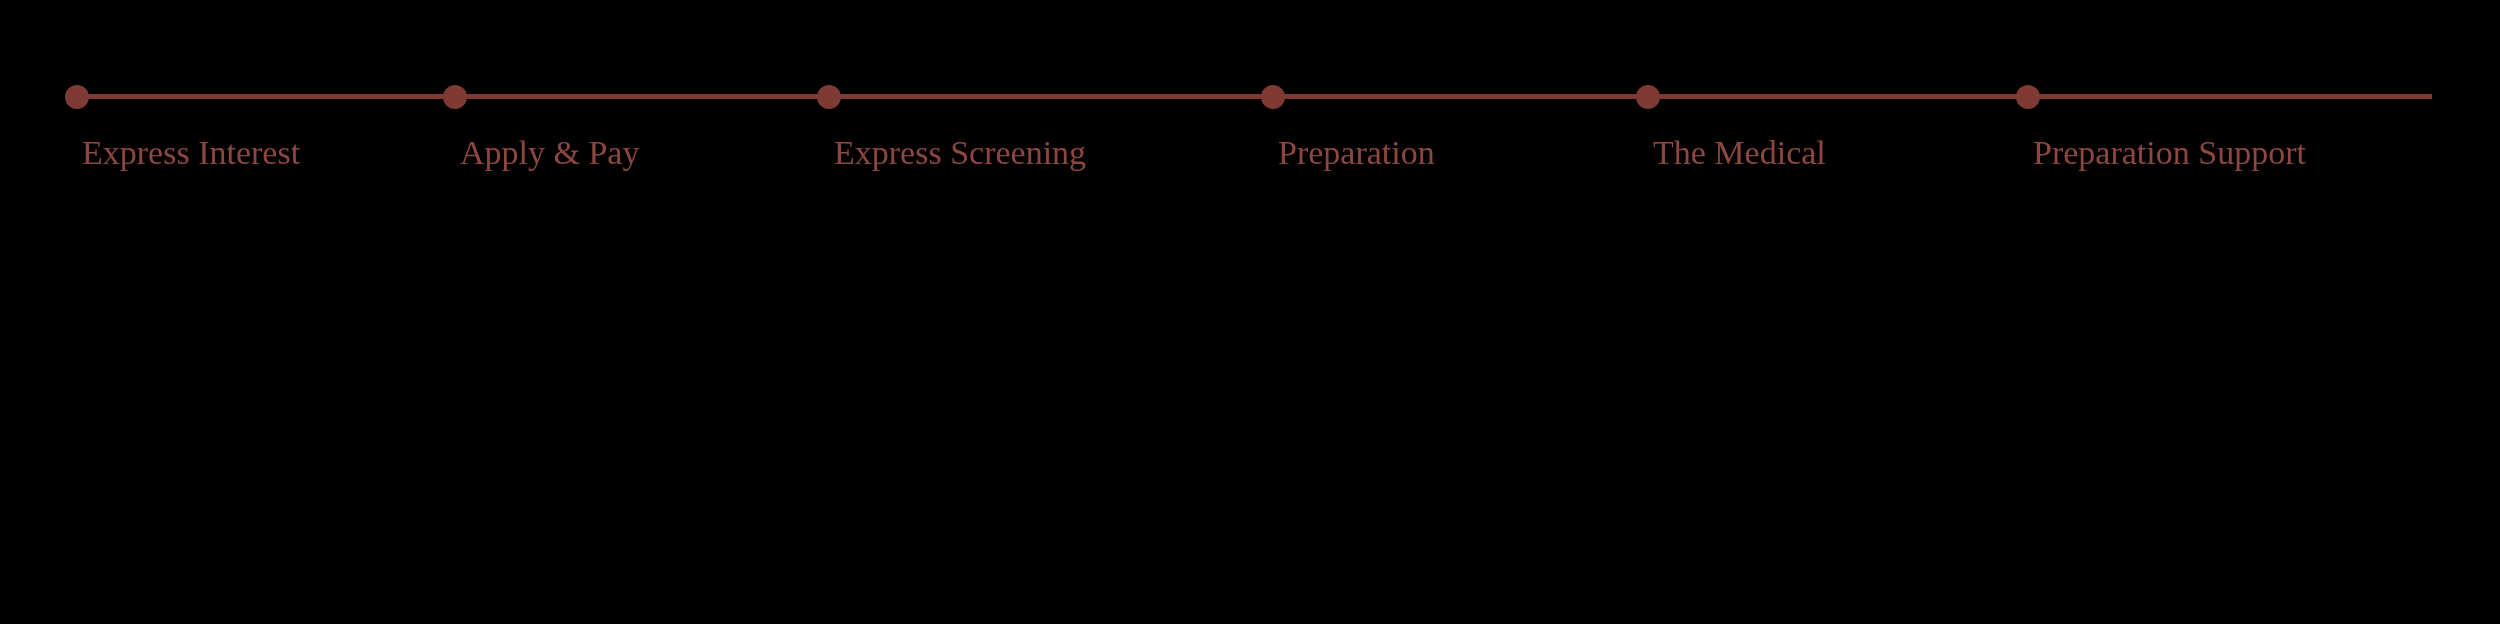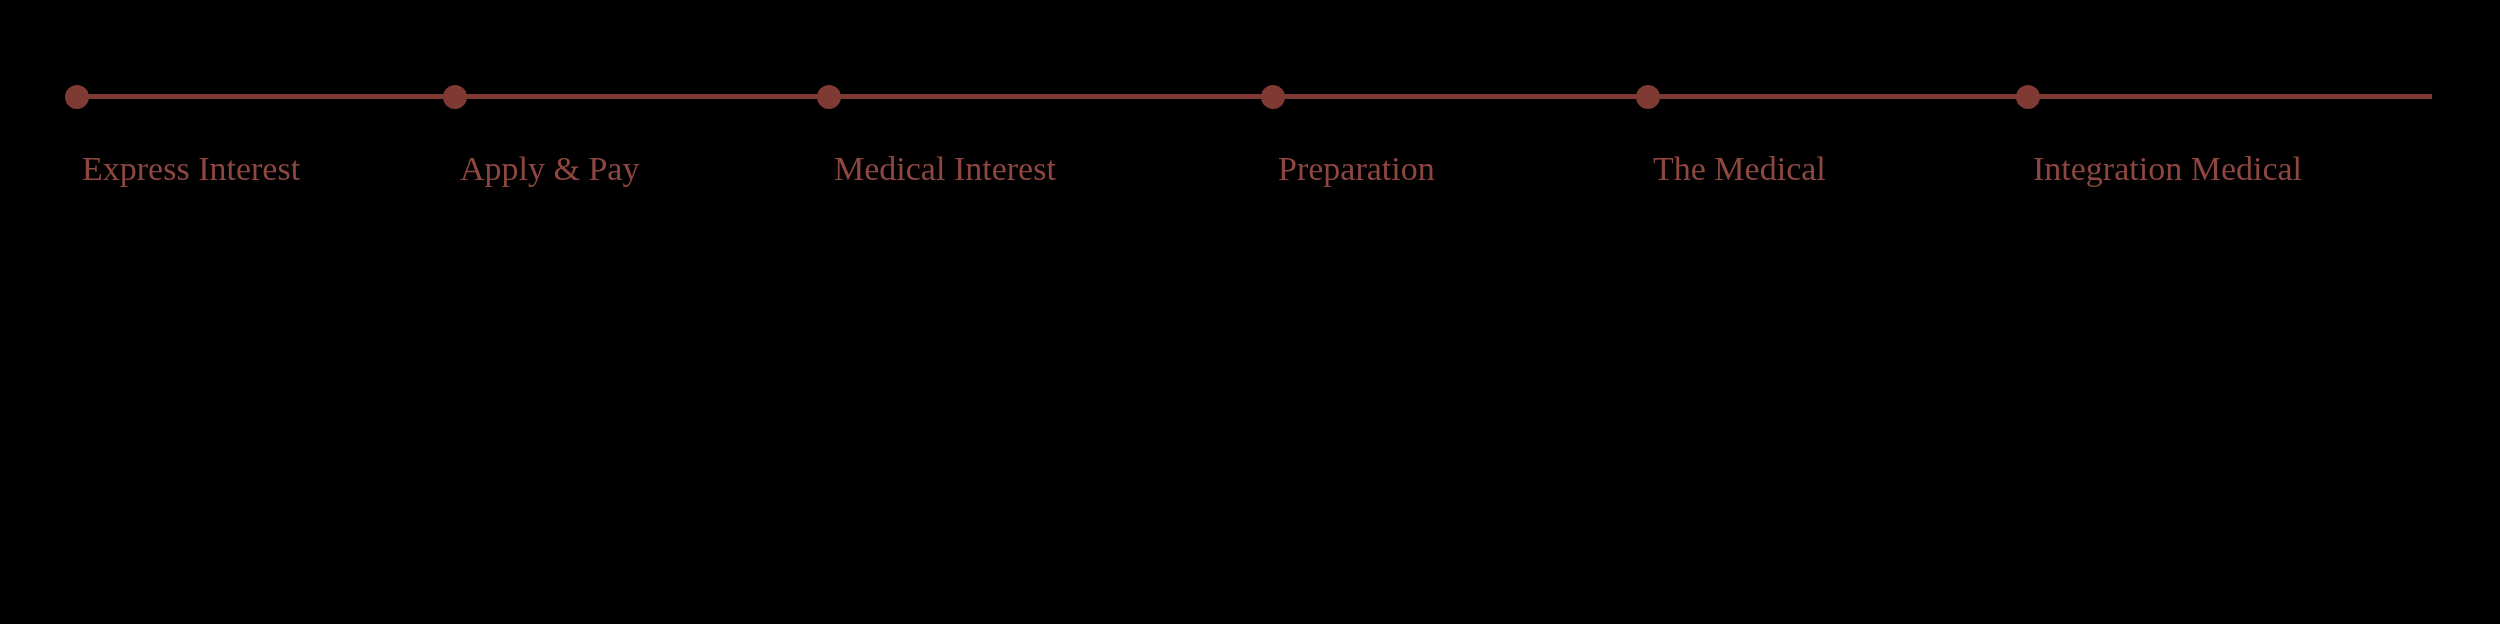--- a/index.html
+++ b/index.html
@@ -35,21 +35,21 @@
     top: 85px;
     width: 24px;
     height: 24px;
     border-radius: 50%;
     background: #7f3a33;
     display: block;
   }
   .step .step-label {
     position: absolute;
     left: 5px;
-    top: 152px;
+    top: 136px;
     font-size: 34px;
     line-height: 1;
     color: #8e4740;
     white-space: nowrap;
     display: block;
   }
   
   .step-1 { left: 77px; }
   .step-2 { left: 455px; }
   .step-3 { left: 829px; }
@@ -69,31 +69,31 @@
     <span class="step-label">Express Interest</span>
   </div>
 
   <div class="step step-2">
     <span class="dot"></span>
     <span class="step-label">Apply &amp; Pay</span>
   </div>
 
   <div class="step step-3">
     <span class="dot"></span>
-    <span class="step-label">Medical Interest</span>
+    <span class="step-label">Express Screening</span>
   </div>
 
   <div class="step step-4">
     <span class="dot"></span>
     <span class="step-label">Preparation</span>
   </div>
 
   <div class="step step-5">
     <span class="dot"></span>
     <span class="step-label">The Medical</span>
   </div>
 
   <div class="step step-6">
     <span class="dot"></span>
-    <span class="step-label">Integration Medical</span>
+    <span class="step-label">Preparation Support</span>
   </div>
 
 </div>
 
 </body></html>

